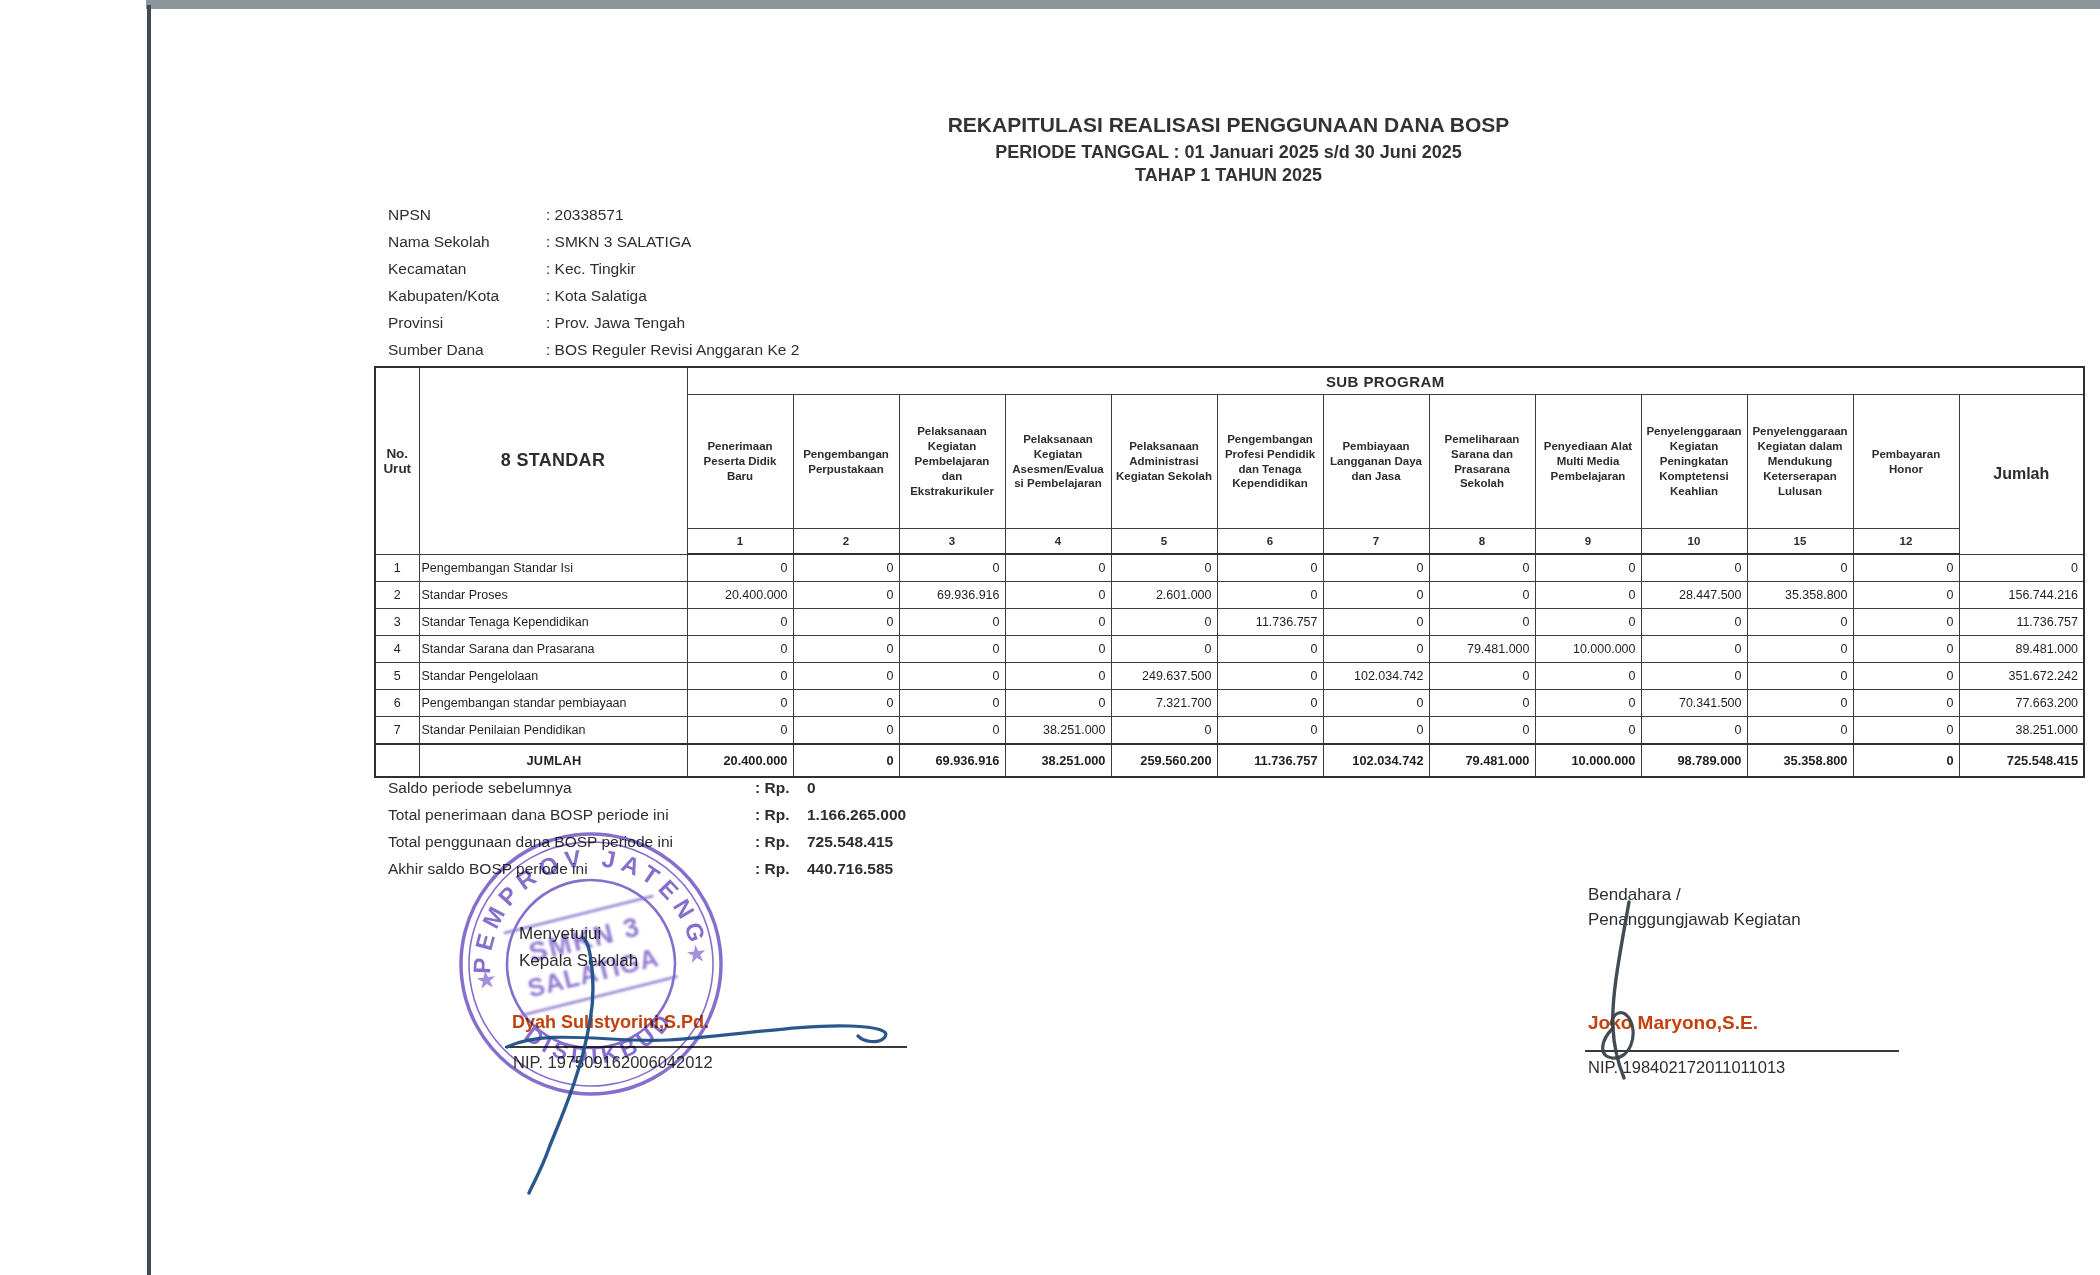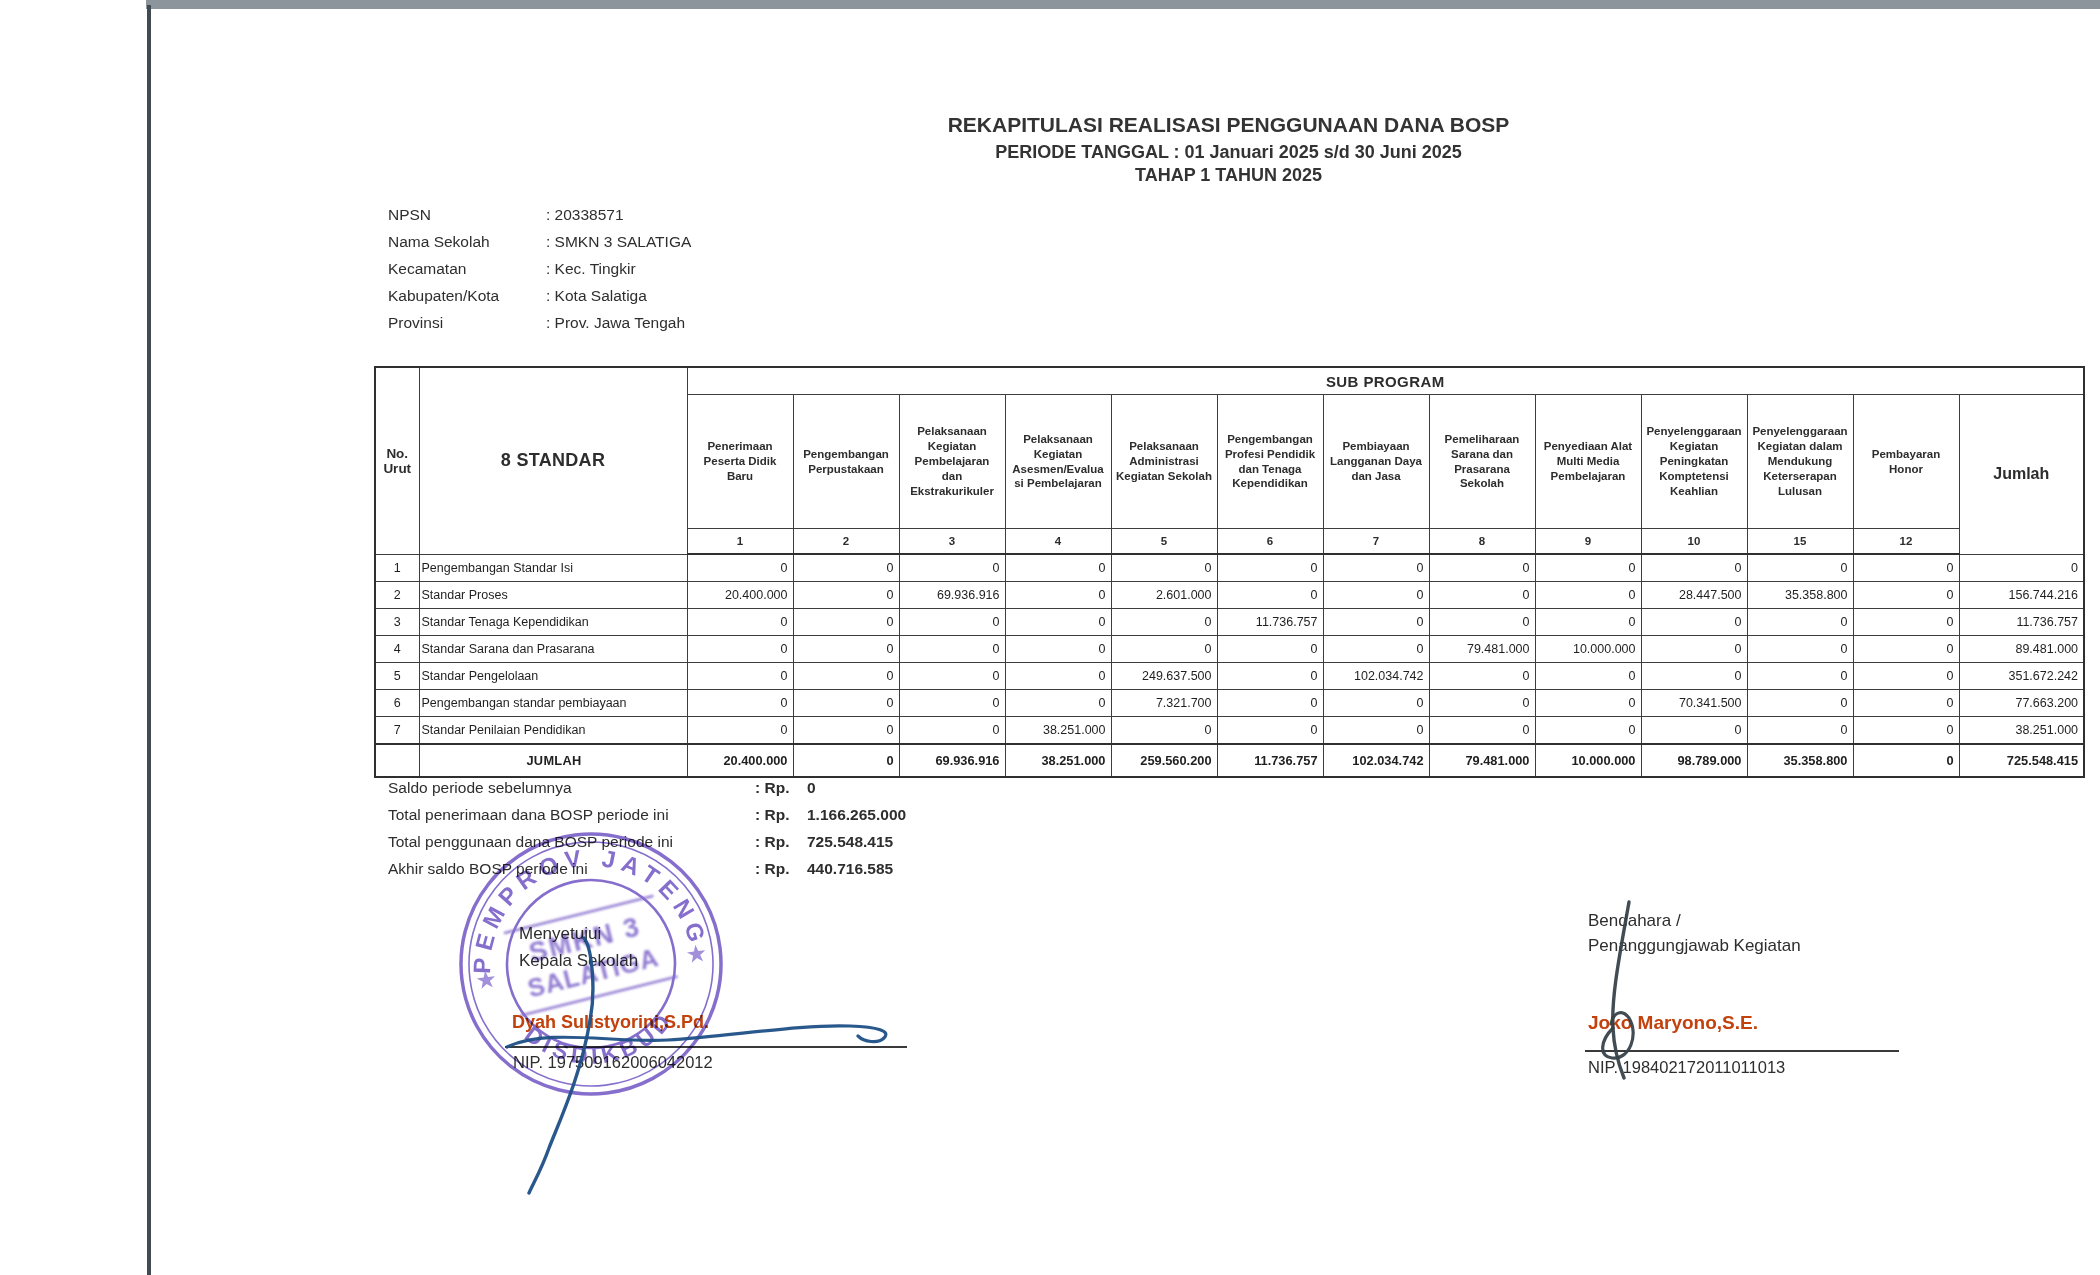--- a/index.html
+++ b/index.html
@@ -39,21 +39,21 @@
   tr.total td.c-label{text-align:center;letter-spacing:.3px}
 
   .summary{position:absolute;left:388px;top:779px;font-size:15.5px;color:#2e2e2e}
   .srow{height:27px;display:flex}
   .srow .slbl{width:367px;flex:none}
   .srow .scur{font-weight:bold;width:52px;flex:none}
   .srow .sval{font-weight:bold}
 
   .sig-roles{position:absolute;font-size:17px;color:#2e2e2e}
   .sig-left-roles{left:519px;top:920px;line-height:27px}
-  .sig-right-roles{left:1588px;top:908px;line-height:25px}
+  .sig-right-roles{left:1588px;top:882px;line-height:25px}
   .sig-name{position:absolute;font-weight:bold;font-size:18px;color:#c2410c}
   .sig-left-name{left:512px;top:1012px}
   .sig-right-name{left:1588px;top:1012px;font-size:19px}
   .sig-line{position:absolute;border-top:2.2px solid #3a3a3a}
   .sig-left-line{left:505px;top:1046px;width:402px}
   .sig-right-line{left:1585px;top:1050px;width:314px}
   .sig-nip{position:absolute;font-size:16.5px;color:#2e2e2e}
   .sig-left-nip{left:513px;top:1053px}
   .sig-right-nip{left:1588px;top:1058px}
 
@@ -86,20 +86,24 @@
         <span class="lbl">Kecamatan</span>
         <span class="val">: Kec. Tingkir</span>
       </div>
       <div class="irow">
         <span class="lbl">Kabupaten/Kota</span>
         <span class="val">: Kota Salatiga</span>
       </div>
       <div class="irow">
         <span class="lbl">Provinsi</span>
         <span class="val">: Prov. Jawa Tengah</span>
+      </div>
+      <div class="irow">
+        <span class="lbl">Sumber Dana</span>
+        <span class="val">: BOS Reguler Revisi Anggaran Ke 2</span>
       </div>
     </div>
 
   <div class="tablewrap">
     <table>
       <colgroup id="cols">
           <col style="width: 44px;">
           <col style="width: 268px;">
           <col style="width: 106px;">
           <col style="width: 106px;">

